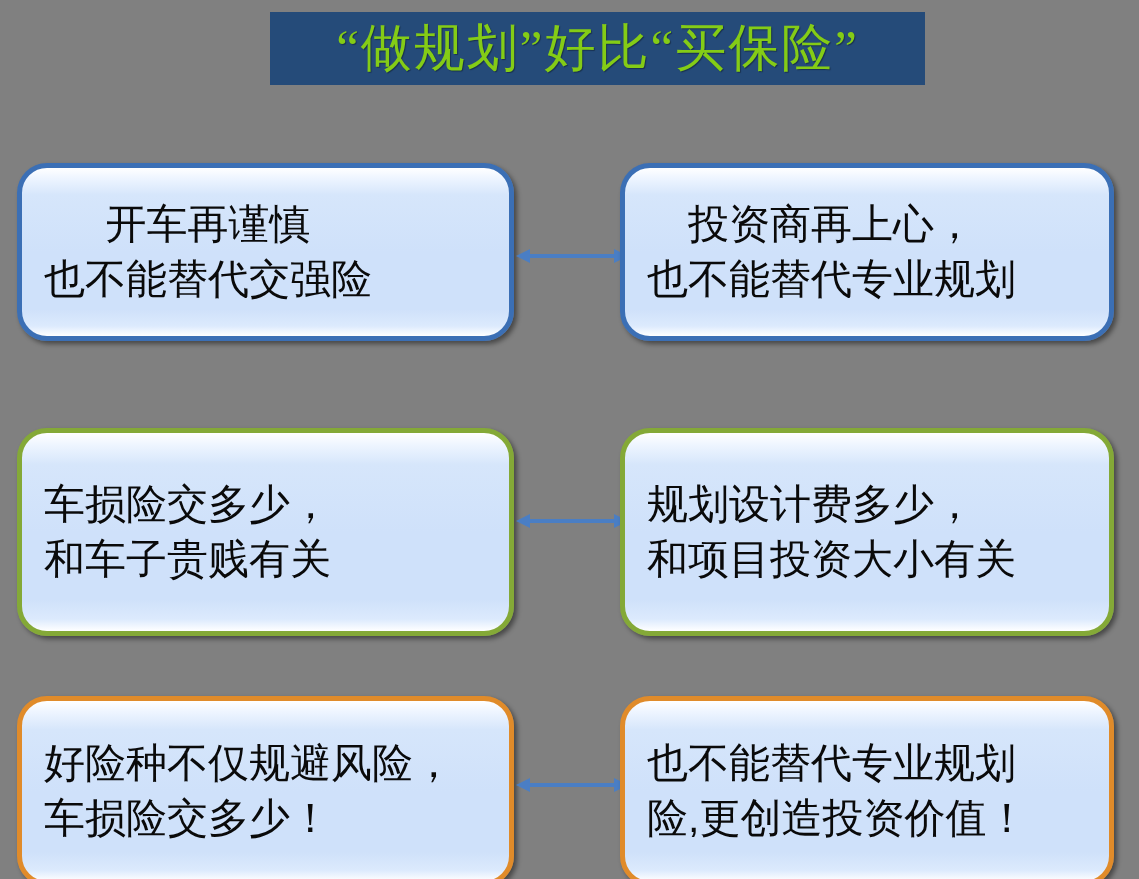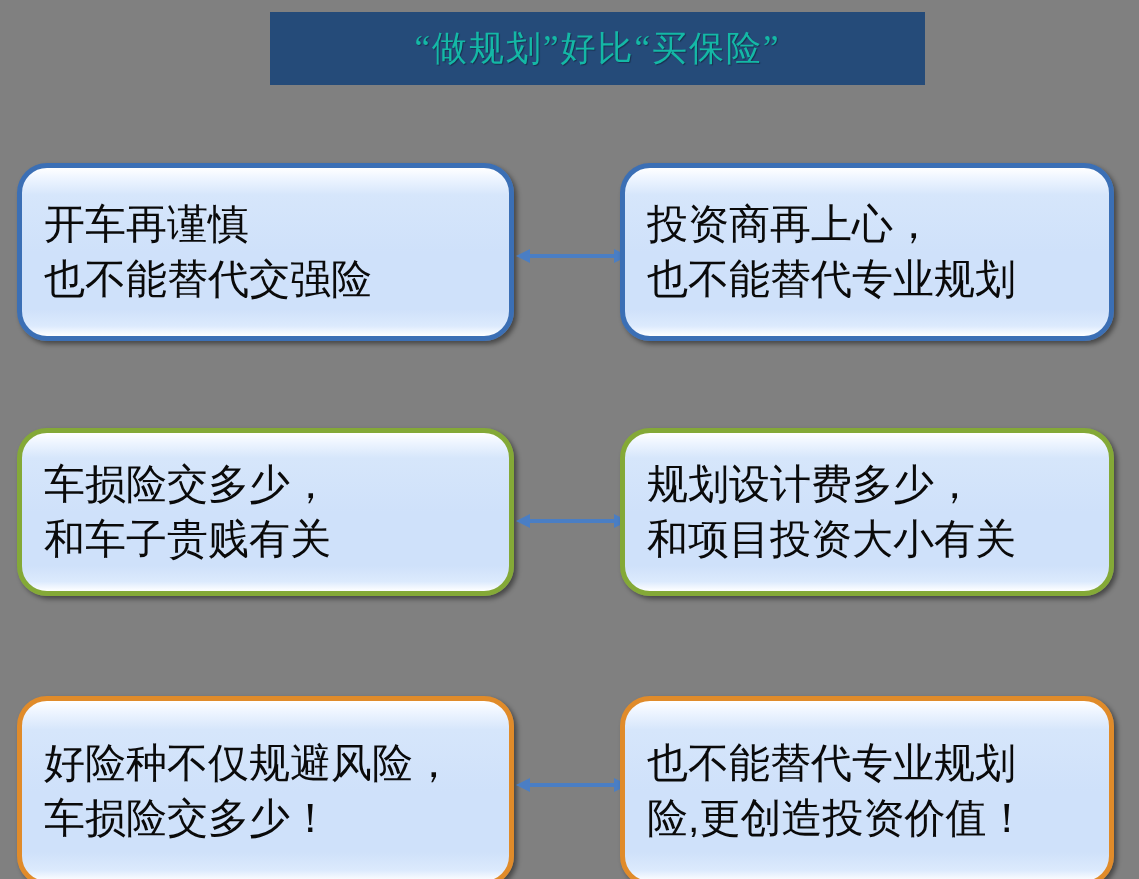--- a/index.html
+++ b/index.html
@@ -22,23 +22,23 @@
     top: 12px;
     width: 655px;
     height: 73px;
     background: #254b79;
     display: flex;
     align-items: center;
     justify-content: center;
     box-sizing: border-box;
   }
   .title-text {
-    color: #14b8a6;
+    color: #84cc16;
     font-family: "Liberation Serif", "DejaVu Serif", serif;
-    font-size: 35px;
+    font-size: 51px;
     font-weight: 400;
     letter-spacing: 2px;
     line-height: 1;
     white-space: nowrap;
     text-shadow: 1px 1px 1px rgba(0,0,0,0.35);
     text-align: right;
   }
 
   
   .box {
@@ -66,30 +66,30 @@
     padding-right: 10px;
     color: #0a0a0a;
     font-size: 41px;
     line-height: 1.33;
     font-weight: 400;
     white-space: pre-line;
     letter-spacing: 0px;
   }
 
   
-  .border-blue   { border-color: #3b6fb5; }
+  .border-blue   { border-color: #3b6fb5; text-align: center; }
   .border-green  { border-color: #84a937; }
   .border-orange { border-color: #e08b2a; }
 
   
   .col-left  { left: 17px;  width: 497px; }
   .col-right { left: 620px; width: 494px; }
 
   .row-1 { top: 163px; height: 178px; }
-  .row-2 { top: 428px; height: 168px; }
+  .row-2 { top: 428px; height: 208px; }
   .row-3 { top: 696px; height: 190px; }
 
   
   .connector {
     position: absolute;
     left: 516px;
     width: 112px;
     height: 26px;
     pointer-events: none;
   }

